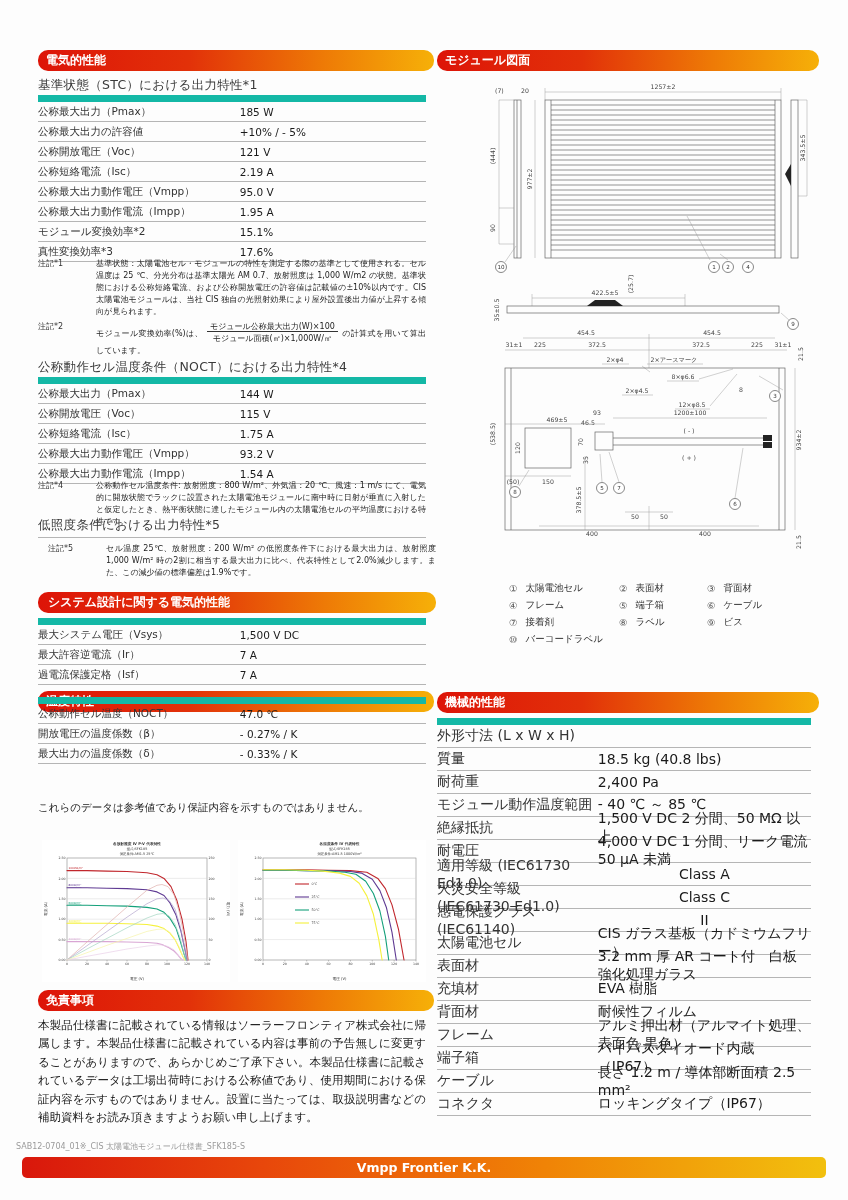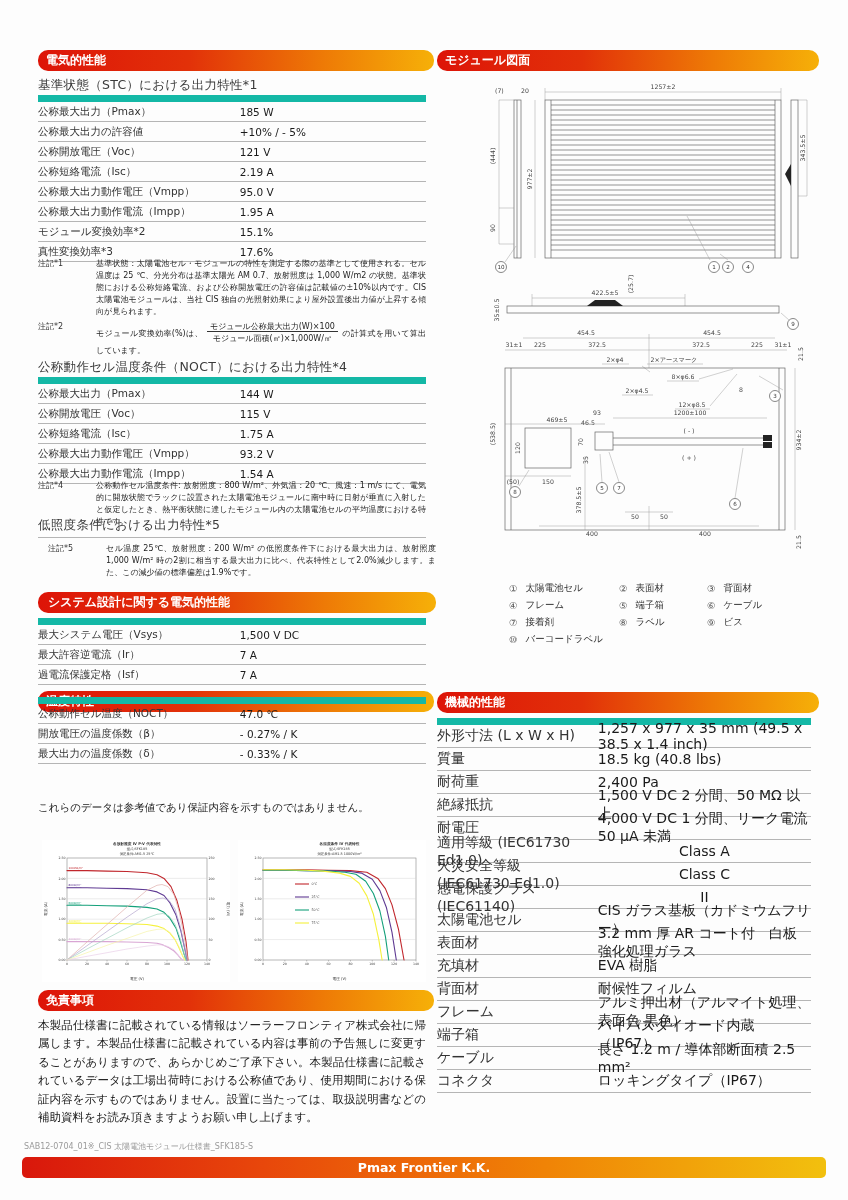--- a/index.html
+++ b/index.html
@@ -23,21 +23,21 @@
   .frac .num{border-bottom:1px solid #333;padding:0 3px;}
   .frac .den{padding:0 3px;}
   .refnote{font-size:10.5px;color:#222;}
   .disc{font-size:11.5px;line-height:1.6;text-align:justify;color:#1a1a1a;}
   .charts{display:flex;gap:8px;padding-left:4px;}
   .chart{width:188px;height:142px;background:#fff;}
   .chart svg{width:100%;height:100%;}
   .legend-grid{display:grid;grid-template-columns:110px 88px auto;padding-left:72px;row-gap:4px;font-size:9.5px;color:#333;}
   .legend-item{display:flex;gap:8px;align-items:center;}
   .legend-num{color:#555;}
-  .docid{position:absolute;left:24px;top:1141px;font-size:8px;color:#9a9a9a;}
+  .docid{position:absolute;left:16px;top:1141px;font-size:8px;color:#9a9a9a;}
   .footerbar{position:absolute;left:22px;top:1157px;width:804px;height:21px;border-radius:5px;
              background:linear-gradient(90deg,#d9170c 0%,#e8470b 30%,#f08306 65%,#f2c00e 100%);
              color:#fff;font-weight:bold;font-size:12.5px;text-align:center;line-height:21px;}
   svg text{font-family:"DejaVu Sans","Liberation Sans",sans-serif;}
   .draw text{font-size:6.2px;fill:#444;}
   .draw line,.draw rect,.draw polyline,.draw path{stroke:#666;fill:none;stroke-width:.7;}
   .draw .thin{stroke:#999;stroke-width:.45;}
   .draw .solid{fill:#222;stroke:none;}
   .draw circle{stroke:#555;fill:#fff;stroke-width:.7;}
   .draw .cnum{font-size:5.6px;text-anchor:middle;fill:#333;}
@@ -505,31 +505,34 @@
       <span>バーコードラベル</span>
     </div>
   </div>
 
 <div class="col-r secbar" style="top:692px;">機械的性能</div>
 
 <div class="col-r spec-table mech-table" style="top:718px;">
 
 <div class="row">
       <span class="lbl">外形寸法 (L x W x H)</span>
-      <span class="val ">1,257 x 977 x 35 mm (49.5 x 38.5 x 1.4 inch)</span>
     </div>
     <div class="row">
       <span class="lbl">質量</span>
       <span class="val ">18.5 kg (40.8 lbs)</span>
     </div>
     <div class="row">
       <span class="lbl">耐荷重</span>
       <span class="val ">2,400 Pa</span>
     </div>
     <div class="row">
+      <span class="lbl">モジュール動作温度範囲</span>
+      <span class="val ">- 40 ℃ ～ 85 ℃</span>
+    </div>
+    <div class="row">
       <span class="lbl">絶縁抵抗</span>
       <span class="val ">1,500 V DC 2 分間、50 MΩ 以上</span>
     </div>
     <div class="row">
       <span class="lbl">耐電圧</span>
       <span class="val ">4,000 V DC 1 分間、リーク電流 50 μA 未満</span>
     </div>
     <div class="row">
       <span class="lbl">適用等級 (IEC61730 Ed1.0)</span>
       <span class="val center">Class A</span>
@@ -570,13 +573,13 @@
       <span class="lbl">ケーブル</span>
       <span class="val ">長さ 1.2 m / 導体部断面積 2.5 mm²</span>
     </div>
     <div class="row">
       <span class="lbl">コネクタ</span>
       <span class="val ">ロッキングタイプ（IP67）</span>
     </div>
   </div>
 
 <div class="docid">SAB12-0704_01※_CIS 太陽電池モジュール仕様書_SFK185-S</div>
-<div class="footerbar"><span>Pmax Frontier K.K.</span></div>
+<div class="footerbar"><span>Vmpp Frontier K.K.</span></div>
 
 </body></html>

